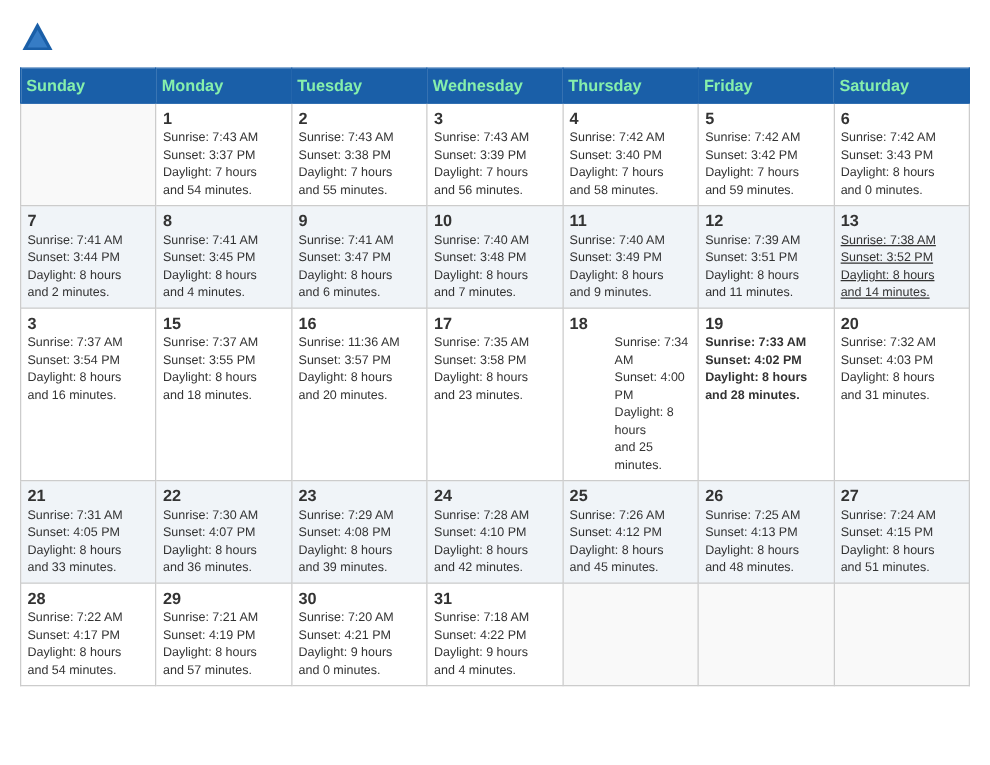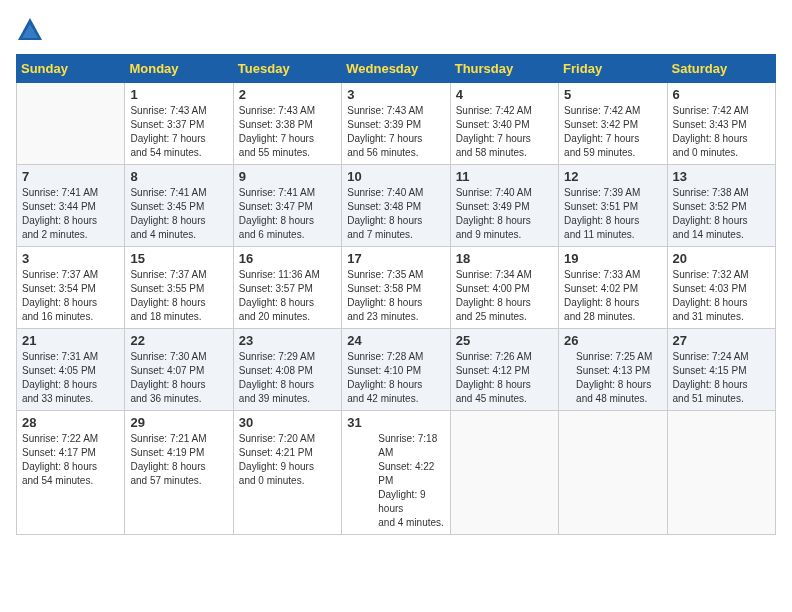--- a/index.html
+++ b/index.html
@@ -56,21 +56,21 @@
       font-size: 16px;
       color: #555;
     }
     table {
       width: 100%;
       border-collapse: collapse;
       table-layout: fixed;
     }
     thead tr th {
       background-color: #1a5fa8;
-      color: #fde047;
+      color: #86efac;
       font-size: 13px;
       font-weight: bold;
       padding: 6px 4px;
       text-align: left;
       border: 1px solid #1a5fa8;
     }
     tbody tr td {
       border: 1px solid #ccc;
       vertical-align: top;
       padding: 4px 5px;
@@ -216,21 +216,21 @@
           </td>
           <td>
             <span class="day-number">12</span>
             <div class="day-info" style="white-space: pre-line;">Sunrise: 7:39 AM
 Sunset: 3:51 PM
 Daylight: 8 hours
 and 11 minutes.</div>
           </td>
           <td>
             <span class="day-number">13</span>
-            <div class="day-info" style="white-space: pre-line;">Sunrise: 7:38 AM
+            <div class="day-info" style="white-space: pre-line; text-decoration: underline;">Sunrise: 7:38 AM
 Sunset: 3:52 PM
 Daylight: 8 hours
 and 14 minutes.</div>
           </td>
         </tr>
         <tr>
           <td>
             <span class="day-number">3</span>
             <div class="day-info" style="white-space: pre-line;">Sunrise: 7:37 AM
 Sunset: 3:54 PM
@@ -253,28 +253,28 @@
           </td>
           <td>
             <span class="day-number">17</span>
             <div class="day-info" style="white-space: pre-line;">Sunrise: 7:35 AM
 Sunset: 3:58 PM
 Daylight: 8 hours
 and 23 minutes.</div>
           </td>
           <td>
             <span class="day-number">18</span>
-            <div class="day-info" style="white-space: pre-line;">Sunrise: 7:34 AM
+            <div class="day-info" style="white-space: pre-line; margin-left: 36px;">Sunrise: 7:34 AM
 Sunset: 4:00 PM
 Daylight: 8 hours
 and 25 minutes.</div>
           </td>
           <td>
             <span class="day-number">19</span>
-            <div class="day-info" style="white-space: pre-line;">Sunrise: 7:33 AM
+            <div class="day-info" style="white-space: pre-line; font-weight: bold;">Sunrise: 7:33 AM
 Sunset: 4:02 PM
 Daylight: 8 hours
 and 28 minutes.</div>
           </td>
           <td>
             <span class="day-number">20</span>
             <div class="day-info" style="white-space: pre-line;">Sunrise: 7:32 AM
 Sunset: 4:03 PM
 Daylight: 8 hours
 and 31 minutes.</div>
@@ -311,21 +311,21 @@
           </td>
           <td>
             <span class="day-number">25</span>
             <div class="day-info" style="white-space: pre-line;">Sunrise: 7:26 AM
 Sunset: 4:12 PM
 Daylight: 8 hours
 and 45 minutes.</div>
           </td>
           <td>
             <span class="day-number">26</span>
-            <div class="day-info" style="white-space: pre-line; margin-left: 12px;">Sunrise: 7:25 AM
+            <div class="day-info" style="white-space: pre-line;">Sunrise: 7:25 AM
 Sunset: 4:13 PM
 Daylight: 8 hours
 and 48 minutes.</div>
           </td>
           <td>
             <span class="day-number">27</span>
             <div class="day-info" style="white-space: pre-line;">Sunrise: 7:24 AM
 Sunset: 4:15 PM
 Daylight: 8 hours
 and 51 minutes.</div>
@@ -348,21 +348,21 @@
           </td>
           <td>
             <span class="day-number">30</span>
             <div class="day-info" style="white-space: pre-line;">Sunrise: 7:20 AM
 Sunset: 4:21 PM
 Daylight: 9 hours
 and 0 minutes.</div>
           </td>
           <td>
             <span class="day-number">31</span>
-            <div class="day-info" style="white-space: pre-line; margin-left: 31px;">Sunrise: 7:18 AM
+            <div class="day-info" style="white-space: pre-line;">Sunrise: 7:18 AM
 Sunset: 4:22 PM
 Daylight: 9 hours
 and 4 minutes.</div>
           </td>
           <td class="empty-cell"></td>
           <td class="empty-cell"></td>
           <td class="empty-cell"></td>
         </tr>
       </tbody>
   </table>

